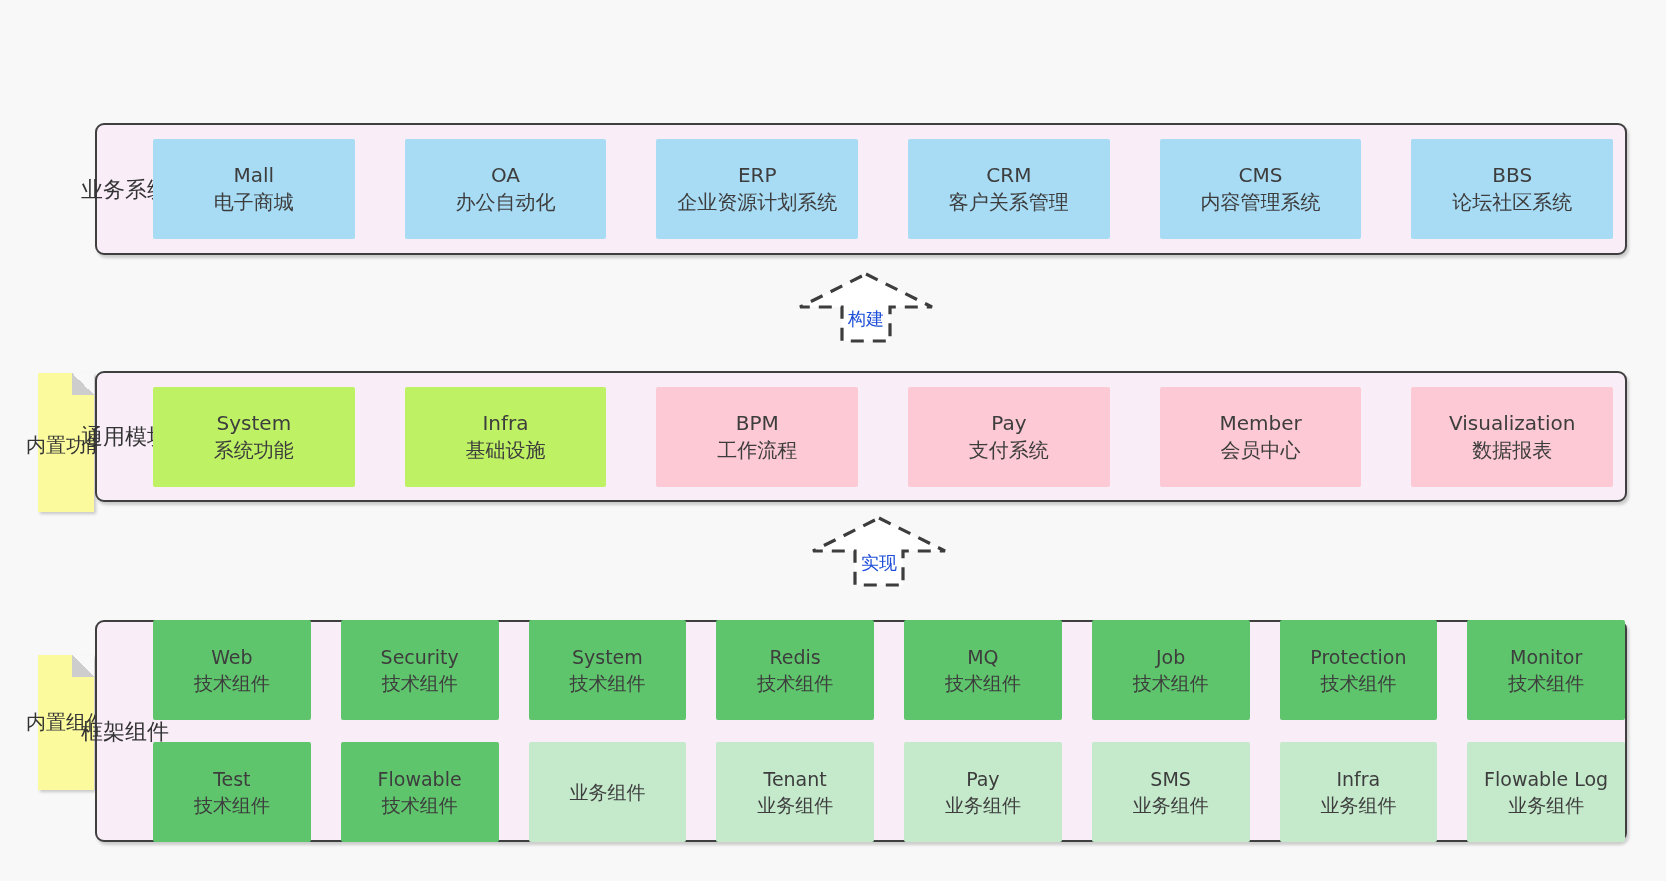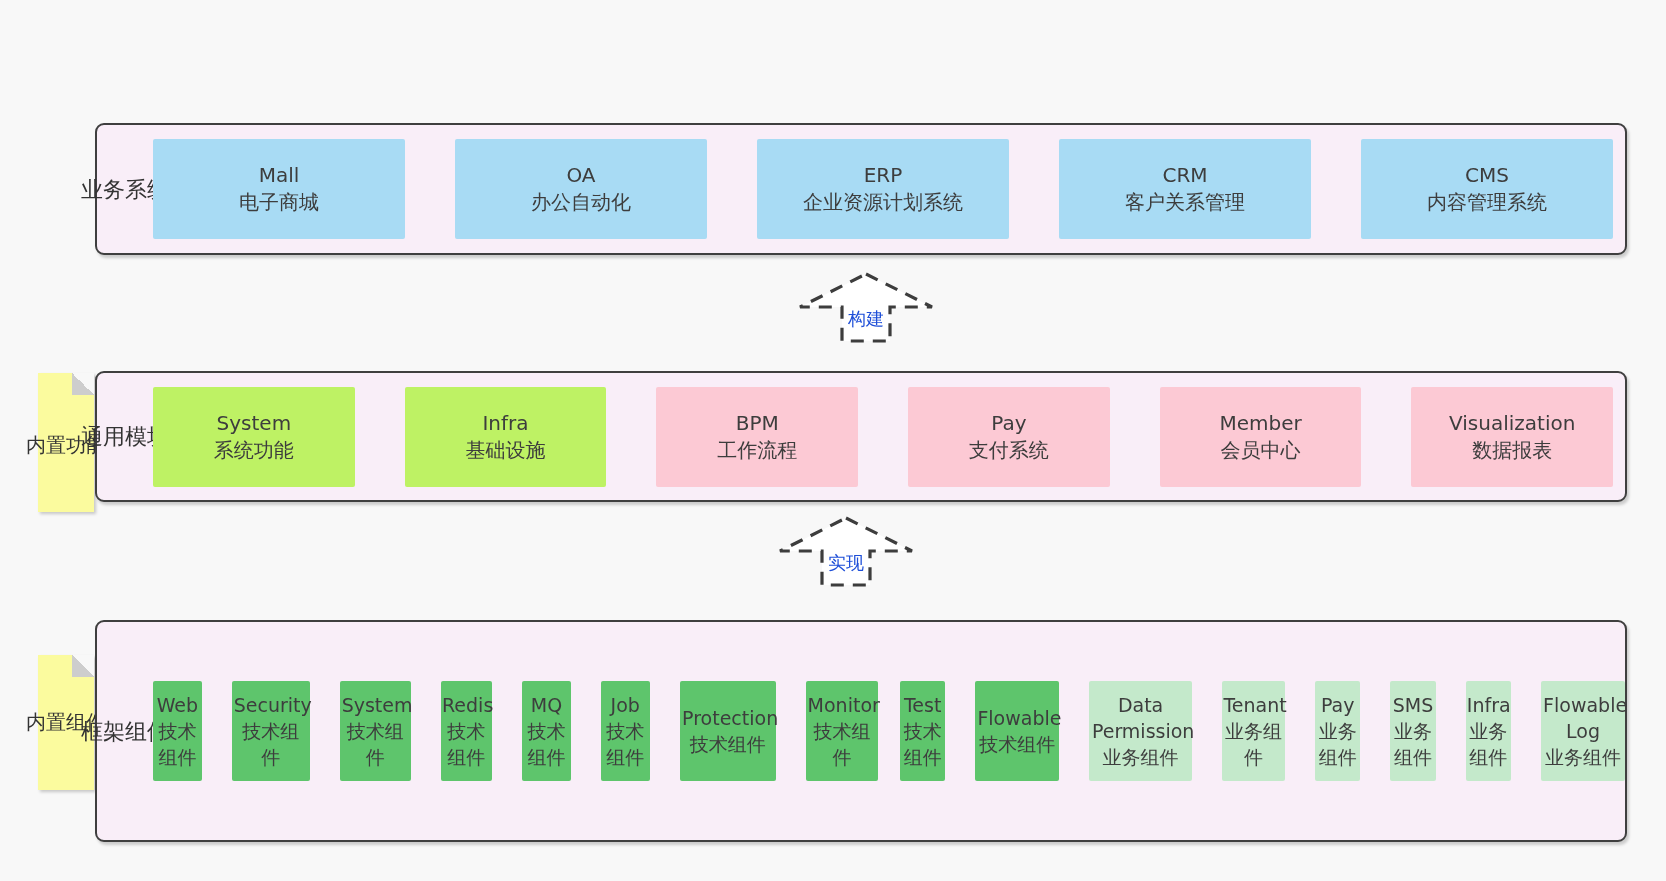--- a/index.html
+++ b/index.html
@@ -17,21 +17,21 @@
     display:flex;align-items:center;z-index:2;
   }
   #section-business{top:123px;height:128px;}
   #section-modules{top:371px;height:127px;}
   #section-components{top:620px;height:218px;}
   .side-label{
     width:56px;flex:0 0 56px;display:flex;justify-content:center;
     font-size:22px;line-height:29px;color:#333;
   }
   .boxes-row{flex:1;display:flex;gap:50px;padding-right:12px;align-items:center;}
-  .rows-wrap{flex:1;display:flex;flex-direction:row;gap:22px;justify-content:center;}
+  .rows-wrap{flex:1;display:flex;flex-direction:column;gap:22px;justify-content:center;}
   .rows-wrap .boxes-row{gap:30px;padding-right:0;}
   
   .box{
     flex:1;height:100px;border-radius:2px;
     display:flex;flex-direction:column;justify-content:center;align-items:center;
     text-align:center;font-size:20px;line-height:27px;
   }
   .rows-wrap .box{font-size:19px;line-height:26px;}
   .box .t,.box .s{display:block;max-width:95%;}
   .blue  {background:#a8dbf4;}
@@ -49,21 +49,21 @@
   .note::before{
     content:'';position:absolute;top:0;right:0;width:22px;height:22px;
     background:linear-gradient(to bottom left,#f8f8f8 0 50%,#cdcdcd 50% 100%);
   }
   #note-features{top:373px;height:139px;padding-top:6px;box-sizing:border-box;}
   #note-components{top:655px;height:135px;}
   .vchar{display:block;text-align:center;}
   
   .arrow{position:absolute;width:140px;height:74px;z-index:1;}
   #arrow-build{left:796px;top:270px;}
-  #arrow-implement{left:776px;top:514px;}
+  #arrow-implement{left:809px;top:514px;}
   .arrow svg{position:absolute;left:0;top:0;}
   .arrow .arrow-label{
     position:absolute;left:50%;top:36px;transform:translateX(-50%);
     background:#ffffff;padding:1px 4px;font-size:18px;color:#1d4ed8;white-space:nowrap;
   }
 </style>
 </head>
 <body>
 
 <div class="note" id="note-features">
@@ -100,20 +100,24 @@
       <span class="s">企业资源计划系统</span>
     </div>
     <div class="box blue">
       <span class="t">CRM</span>
       <span class="s">客户关系管理</span>
     </div>
     <div class="box blue">
       <span class="t">CMS</span>
       <span class="s">内容管理系统</span>
     </div>
+    <div class="box blue">
+      <span class="t">BBS</span>
+      <span class="s">论坛社区系统</span>
+    </div>
   </div>
 </div>
 
 <div class="arrow" id="arrow-build">
   <svg width="140" height="74" viewBox="0 0 140 74">
     <polygon points="70,4 136,37 94,37 94,71 46,71 46,37 4,37" fill="#ffffff" stroke="#3d3d3d" stroke-width="3.2" stroke-dasharray="13 9"></polygon>
   </svg>
   <span class="arrow-label">构建</span>
 </div>
 
@@ -204,21 +208,20 @@
     <div class="boxes-row">
       <div class="box gdark">
         <span class="t">Test</span>
         <span class="s">技术组件</span>
       </div>
       <div class="box gdark">
         <span class="t">Flowable</span>
         <span class="s">技术组件</span>
       </div>
       <div class="box glight">
-        <span class="t">Data Permission</span>
         <span class="s">业务组件</span>
       </div>
       <div class="box glight">
         <span class="t">Tenant</span>
         <span class="s">业务组件</span>
       </div>
       <div class="box glight">
         <span class="t">Pay</span>
         <span class="s">业务组件</span>
       </div>

